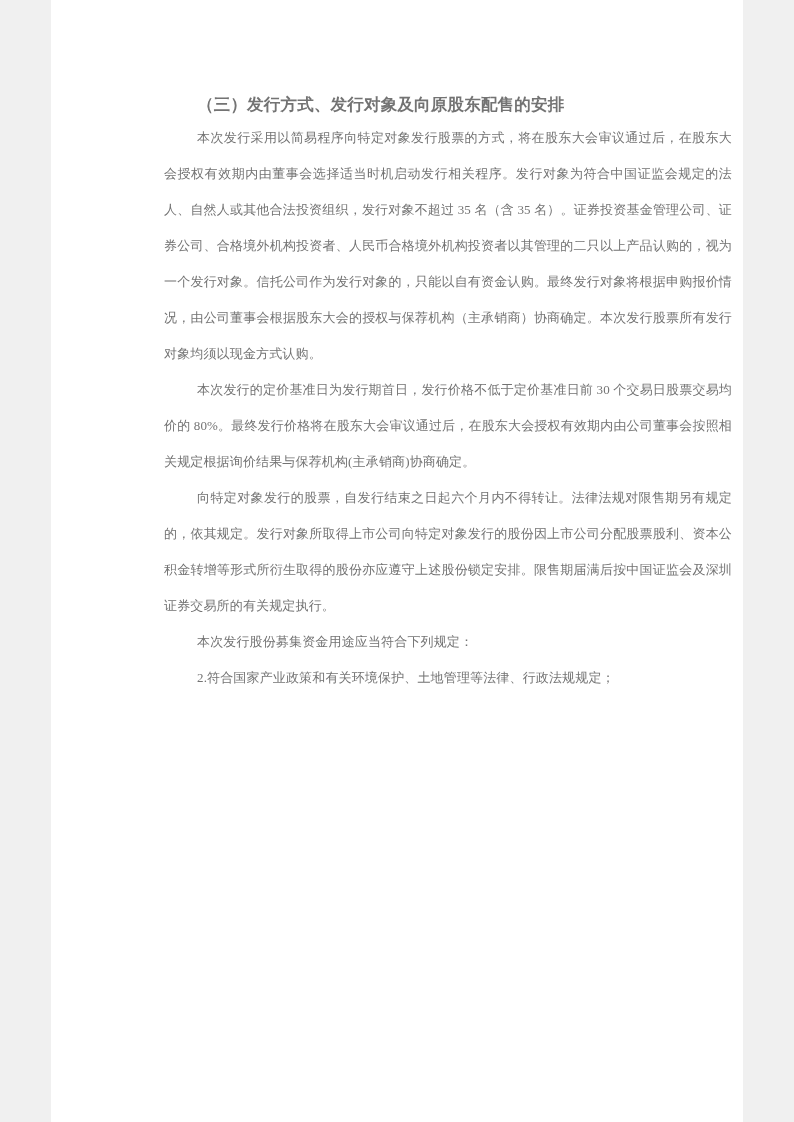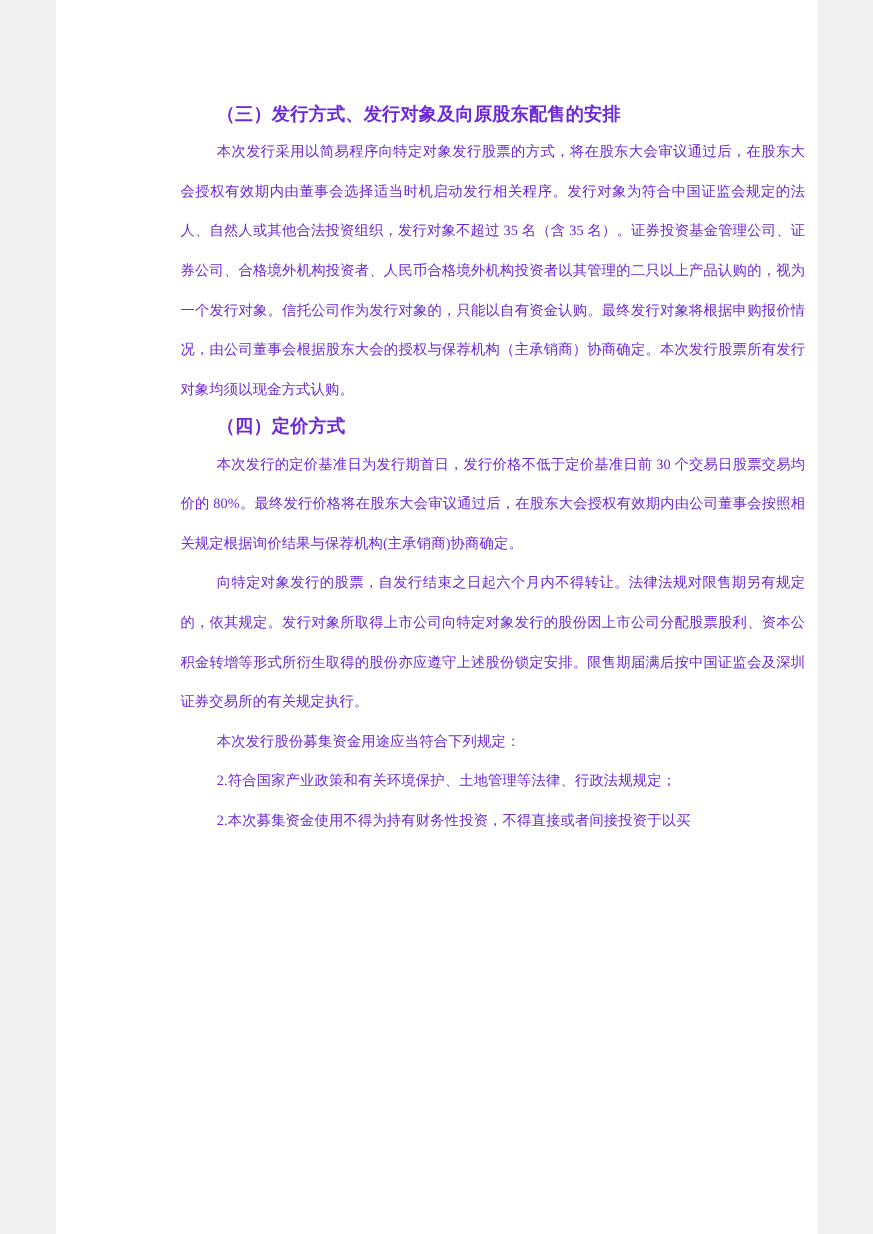--- a/index.html
+++ b/index.html
@@ -8,21 +8,21 @@
     background: #f0f0f0;
   }
   .page {
     width: 692px;
     height: 1122px;
     background: #ffffff;
     position: relative;
     margin: 0 auto;
     box-sizing: border-box;
     font-family: "Liberation Serif", "DejaVu Serif", serif;
-    color: #6d28d9;
+    color: #737373;
     overflow: hidden;
   }
   .content {
     position: absolute;
     left: 113px;
     top: 88px;
     width: 568px;
   }
   .heading {
     font-family: "Liberation Sans", "DejaVu Sans", sans-serif;
@@ -48,23 +48,21 @@
 </style>
 </head>
 <body>
 
 <div class="page">
   <div class="content">
 
     <p class="heading">（三）发行方式、发行对象及向原股东配售的安排</p>
     <p class="para">本次发行采用以简易程序向特定对象发行股票的方式，将在股东大会审议通过后，在股东大会授权有效期内由董事会选择适当时机启动发行相关程序。发行对象为符合中国证监会规定的法人、自然人或其他合法投资组织，发行对象不超过 35 名（含 35 名）。证券投资基金管理公司、证券公司、合格境外机构投资者、人民币合格境外机构投资者以其管理的二只以上产品认购的，视为一个发行对象。信托公司作为发行对象的，只能以自有资金认购。最终发行对象将根据申购报价情况，由公司董事会根据股东大会的授权与保荐机构（主承销商）协商确定。本次发行股票所有发行对象均须以现金方式认购。</p>
 
-    <p class="heading">（四）定价方式</p>
     <p class="para">本次发行的定价基准日为发行期首日，发行价格不低于定价基准日前 30 个交易日股票交易均价的 80%。最终发行价格将在股东大会审议通过后，在股东大会授权有效期内由公司董事会按照相关规定根据询价结果与保荐机构(主承销商)协商确定。</p>
 
     <p class="para">向特定对象发行的股票，自发行结束之日起六个月内不得转让。法律法规对限售期另有规定的，依其规定。发行对象所取得上市公司向特定对象发行的股份因上市公司分配股票股利、资本公积金转增等形式所衍生取得的股份亦应遵守上述股份锁定安排。限售期届满后按中国证监会及深圳证券交易所的有关规定执行。</p>
 
     <p class="para">本次发行股份募集资金用途应当符合下列规定：</p>
     <p class="para listitem">2.符合国家产业政策和有关环境保护、土地管理等法律、行政法规规定；</p>
-    <p class="para listitem">2.本次募集资金使用不得为持有财务性投资，不得直接或者间接投资于以买</p>
 
   </div>
 </div>
 
 </body></html>

